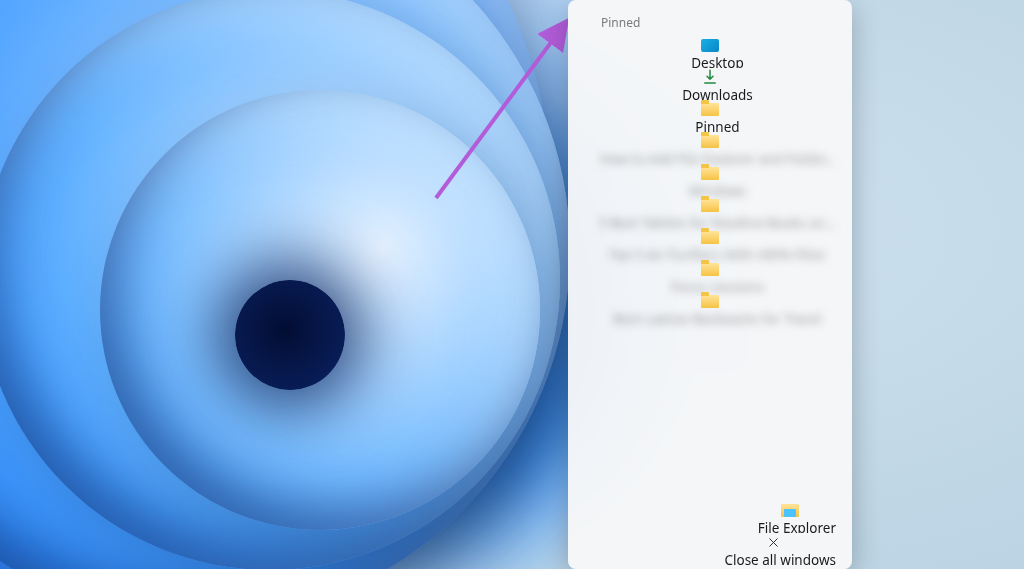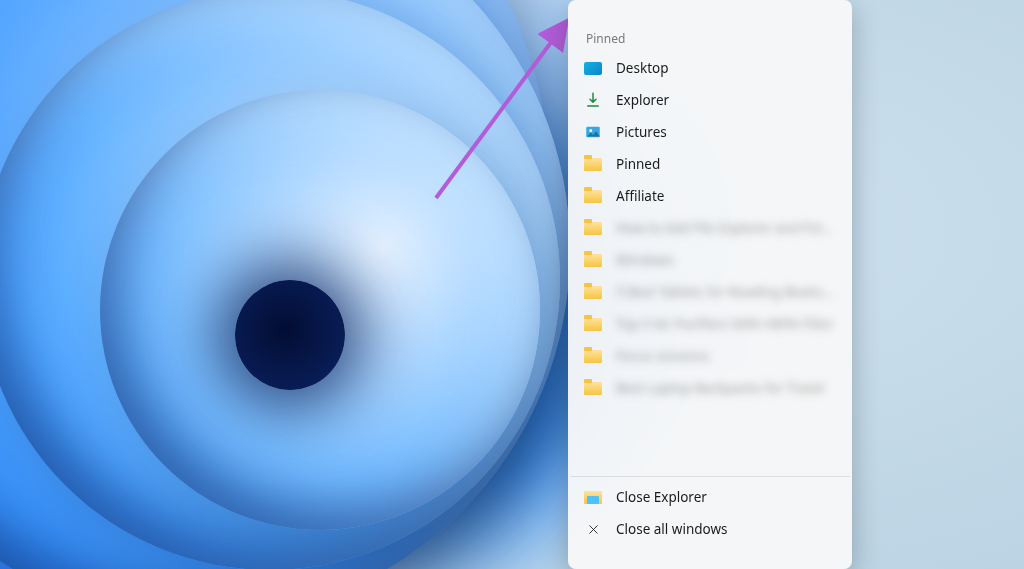--- a/index.html
+++ b/index.html
@@ -43,35 +43,37 @@
     position: absolute;
     right: 172px;
     top: 0;
     width: 284px;
     height: 569px;
     background: rgba(248,248,248,0.95);
     backdrop-filter: blur(20px);
     box-shadow: 0 8px 28px rgba(0,0,0,.25);
     border-radius: 8px;
     display: flex; flex-direction: column;
-    padding-top: 20px;
+    padding-top: 4px;
+    align-items: flex-end;
   }
   .jl-scroll { flex:1; overflow:hidden; }
   .jl-header {
     font-size: 12px;
     color: #7a7a7a;
     padding: 10px 18px 5px 18px;
   }
   .jl-item {
     display: flex; align-items: center;
     height: 32px;
     padding: 0 16px;
     font-size: 13.5px;
     color: #1b1b1b;
     cursor: default;
+    flex-direction: column;
   }
   .jl-icon {
     width: 18px; height: 18px;
     margin-right: 14px;
     flex-shrink: 0;
     display:flex; align-items:center; justify-content:center;
   }
   .jl-item span.label { white-space: nowrap; overflow:hidden; text-overflow: ellipsis; }
   .jl-item.blurred span.label { color: rgba(60,60,60,0.5); filter: blur(4px); }
 
@@ -135,43 +137,27 @@
           <div class="ic-desktop"></div>
         </div>
       <span class="label">Desktop</span>
     </div>
     <div class="jl-item">
       <div class="jl-icon ic-downloads">
         <svg viewBox="0 0 24 24" fill="none">
             <path d="M12 3v12m0 0l-4-4m4 4l4-4M5 20h14" stroke="#218a3c" stroke-width="2" stroke-linecap="round" stroke-linejoin="round"></path>
           </svg>
       </div>
-      <span class="label">Explorer</span>
+      <span class="label">Downloads</span>
     </div>
     <div class="jl-item">
-      <div class="jl-icon ic-pictures">
-        <svg viewBox="0 0 24 24">
-            <rect x="3" y="5" width="18" height="14" rx="1.5" fill="#36a7e0"></rect>
-            <circle cx="9" cy="10" r="2" fill="#fff"></circle>
-            <path d="M4 18l5-5 3 3 4-5 5 7z" fill="#1e71a0"></path>
-          </svg>
-      </div>
-      <span class="label">Pictures</span>
-    </div>
-    <div class="jl-item">
       <div class="jl-icon">
           <div class="ic-folder"></div>
         </div>
       <span class="label">Pinned</span>
-    </div>
-    <div class="jl-item">
-      <div class="jl-icon">
-          <div class="ic-folder"></div>
-        </div>
-      <span class="label">Affiliate</span>
     </div>
 
 
     <div class="jl-item blurred">
       <div class="jl-icon">
           <div class="ic-folder"></div>
         </div>
       <span class="label">How to Add File Explorer and Folder…</span>
     </div>
     <div class="jl-item blurred">
@@ -209,23 +195,23 @@
       
     </div>
   </div>
 
   <div class="jl-divider"></div>
 
   <div class="jl-item">
     <div class="jl-icon">
         <div class="ic-fileexplorer"></div>
       </div>
-    <span class="label">Close Explorer</span>
+    <span class="label">File Explorer</span>
   </div>
-  <div class="jl-item" style="margin-bottom:24px">
+  <div class="jl-item" style="margin-bottom:4px">
     <div class="jl-icon ic-close">
       <svg viewBox="0 0 24 24" fill="none">
           <path d="M6 6l12 12M18 6L6 18" stroke="#333" stroke-width="1.6" stroke-linecap="round"></path>
         </svg>
     </div>
     <span class="label">Close all windows</span>
   </div>
 </div>
 
 </body></html>

